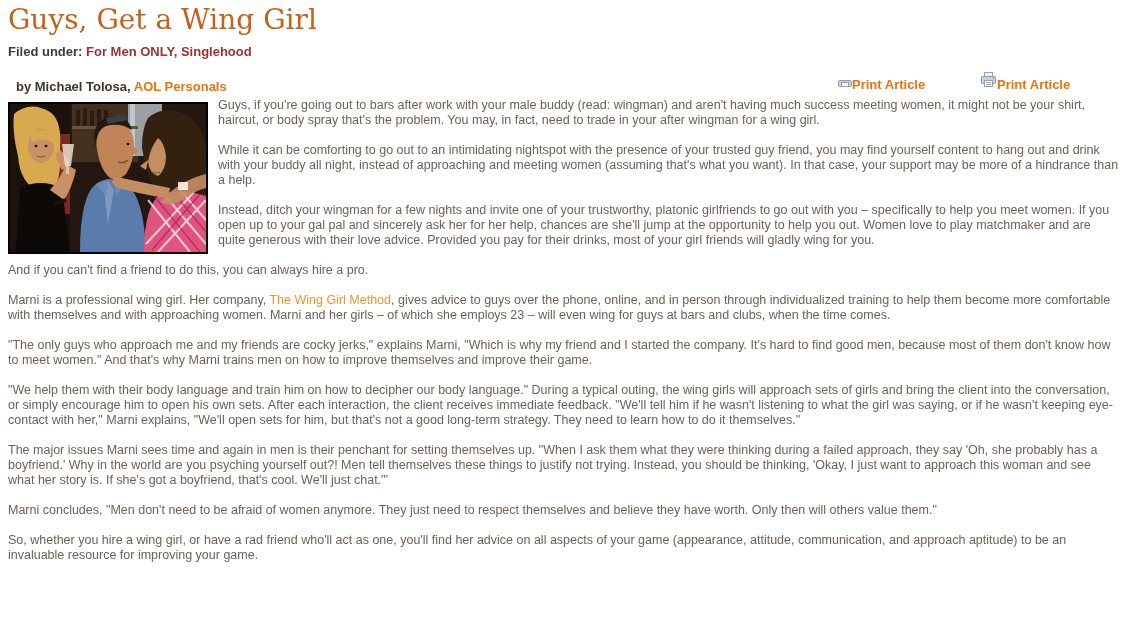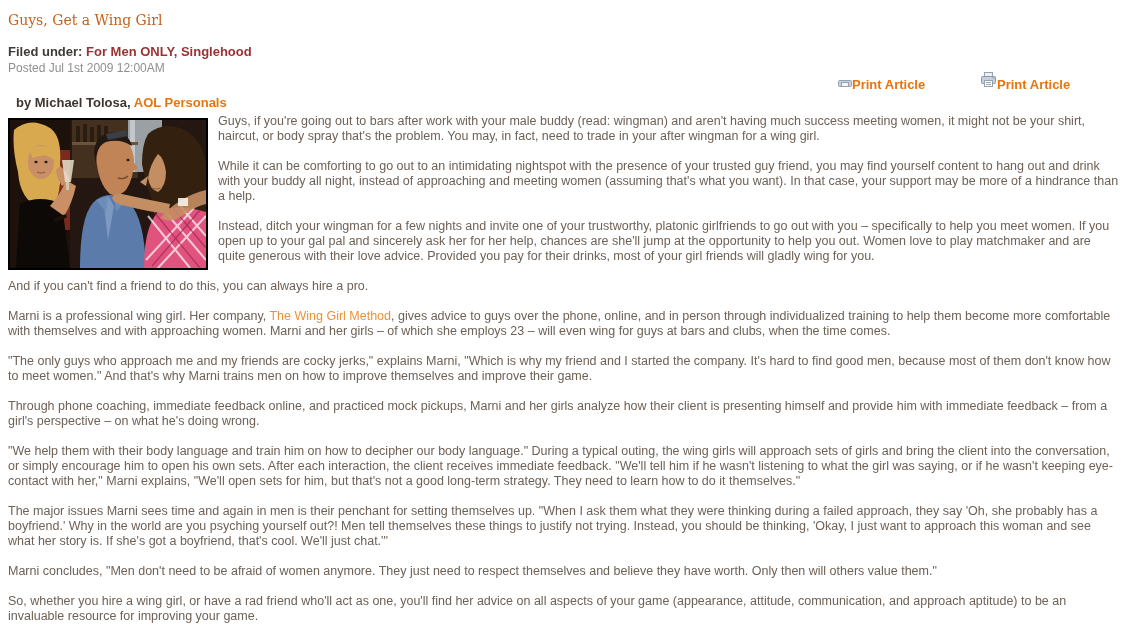--- a/index.html
+++ b/index.html
@@ -3,21 +3,21 @@
 <meta charset="utf-8">
 <style>
   html,body { margin:0; padding:0; background:#ffffff; }
   body { width:1123px; height:642px; overflow:hidden;
          font-family:"Liberation Sans", sans-serif; }
   .page { position:relative; width:1123px; height:642px; box-sizing:border-box;
           padding:6px 4px 0 8px; }
 
   
   h1.title { margin:2px 0 12px 0; font-family:"DejaVu Serif","Liberation Serif",serif;
-             font-weight:normal; font-size:14px; line-height:24px; color:#C4621A; }
+             font-weight:normal; font-size:28px; line-height:24px; color:#C4621A; }
   .filed-row { font-size:13px; line-height:15px; color:#3F3A36; }
   .filed-label { font-weight:bold; color:#3F3A36;text-align:center; }
   .cat-link { color:#993333; text-decoration:none; cursor:pointer;font-weight:bold; }
   .posted { font-size:12px; color:#8F8F8F; margin-top:2px; }
 
   
   .print-link { position:absolute; display:flex; align-items:flex-end; 
                 text-decoration:none; cursor:pointer; }
   .print-link .lbl { font-size:13px; font-weight:bold; color:#E8740E; line-height:14px; }
   .print-1 { left:838px; top:74px; }
@@ -40,21 +40,20 @@
 <body>
 
 <div class="page">
 
   <h1 class="title">Guys, Get a Wing Girl</h1>
 
   <div class="filed-row">
     <span class="filed-label">Filed under:</span>
     <a class="cat-link">For Men ONLY</a><span class="cat-link">, </span><a class="cat-link">Singlehood</a>
   </div>
-  <div class="posted">Posted Jul 1st 2009 12:00AM</div>
 
   <a class="print-link print-1">
     <span class="printer-svg">
       <svg width="14" height="8" viewBox="0 0 14 8">
         <rect x="0.5" y="0.5" width="13" height="6" rx="1" fill="#C9D2DC" stroke="#93A1B0"></rect>
         <rect x="3.5" y="2.5" width="7" height="4" fill="#F3F6F9" stroke="#93A1B0"></rect>
       </svg>
     </span>
     <span class="lbl">Print Article</span>
   </a>
@@ -146,20 +145,19 @@
     </div>
 
     <p>Guys, if you're going out to bars after work with your male buddy (read: wingman) and aren't having much success meeting women, it might not be your shirt, haircut, or body spray that's the problem. You may, in fact, need to trade in your after wingman for a wing girl.</p>
     <p>While it can be comforting to go out to an intimidating nightspot with the presence of your trusted guy friend, you may find yourself content to hang out and drink with your buddy all night, instead of approaching and meeting women (assuming that's what you want). In that case, your support may be more of a hindrance than a help.</p>
     <p>Instead, ditch your wingman for a few nights and invite one of your trustworthy, platonic girlfriends to go out with you – specifically to help you meet women. If you open up to your gal pal and sincerely ask her for her help, chances are she'll jump at the opportunity to help you out. Women love to play matchmaker and are quite generous with their love advice. Provided you pay for their drinks, most of your girl friends will gladly wing for you.</p>
     <p>And if you can't find a friend to do this, you can always hire a pro.</p>
 
     <p><span>Marni is a professional wing girl. Her company, </span><a class="wgm-link">The Wing Girl Method</a><span>, gives advice to guys over the phone, online, and in person through individualized training to help them become more comfortable with themselves and with approaching women. Marni and her girls – of which she employs 23 – will even wing for guys at bars and clubs, when the time comes.</span></p>
 
     <p>"The only guys who approach me and my friends are cocky jerks," explains Marni, "Which is why my friend and I started the company. It's hard to find good men, because most of them don't know how to meet women." And that's why Marni trains men on how to improve themselves and improve their game.</p>
-    <p>Through phone coaching, immediate feedback online, and practiced mock pickups, Marni and her girls analyze how their client is presenting himself and provide him with immediate feedback – from a girl's perspective – on what he's doing wrong.</p>
     <p>"We help them with their body language and train him on how to decipher our body language." During a typical outing, the wing girls will approach sets of girls and bring the client into the conversation, or simply encourage him to open his own sets. After each interaction, the client receives immediate feedback. "We'll tell him if he wasn't listening to what the girl was saying, or if he wasn't keeping eye-contact with her," Marni explains, "We'll open sets for him, but that's not a good long-term strategy. They need to learn how to do it themselves."</p>
     <p>The major issues Marni sees time and again in men is their penchant for setting themselves up. "When I ask them what they were thinking during a failed approach, they say 'Oh, she probably has a boyfriend.' Why in the world are you psyching yourself out?! Men tell themselves these things to justify not trying. Instead, you should be thinking, 'Okay, I just want to approach this woman and see what her story is. If she's got a boyfriend, that's cool. We'll just chat.'"</p>
     <p>Marni concludes, "Men don't need to be afraid of women anymore. They just need to respect themselves and believe they have worth. Only then will others value them."</p>
     <p>So, whether you hire a wing girl, or have a rad friend who'll act as one, you'll find her advice on all aspects of your game (appearance, attitude, communication, and approach aptitude) to be an invaluable resource for improving your game.</p>
   </div>
 
 </div>
 
 </body></html>

